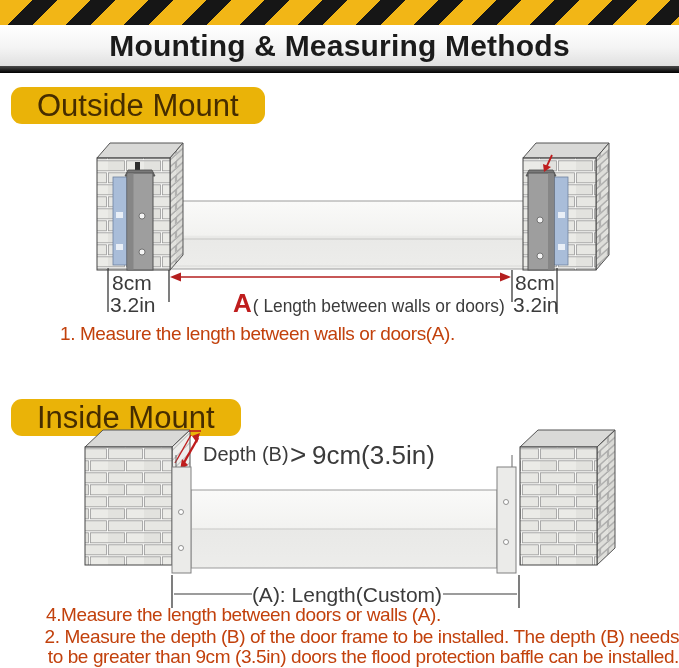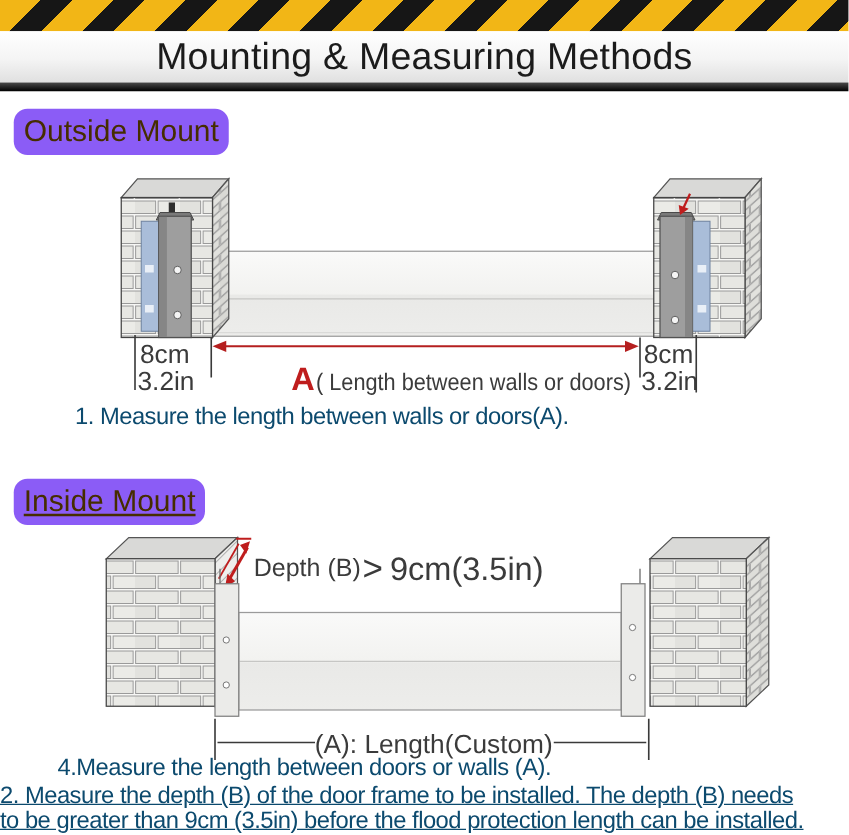--- a/index.html
+++ b/index.html
@@ -5,48 +5,48 @@
   html,body{margin:0;padding:0;background:#ffffff;}
   .page{position:relative;width:679px;height:668px;background:#ffffff;
         font-family:"Liberation Sans",sans-serif;overflow:hidden;}
 
   
   .stripes{position:absolute;top:0;left:0;right:0;height:25px;
            background:repeating-linear-gradient(135deg,#f2b616 0 23px,#161616 23px 41px);}
   .title-band{position:absolute;top:25px;left:0;right:0;height:41px;
               background:linear-gradient(180deg,#ffffff 0%,#f4f4f4 55%,#e0e0e0 100%);
               display:flex;align-items:center;justify-content:center;
-              font-size:30px;font-weight:normal;color:#1b1b1b;letter-spacing:.2px;}
+              font-size:30px;font-weight:bold;color:#1b1b1b;letter-spacing:.2px;}
   .dark-bar{position:absolute;top:66px;left:0;right:0;height:7px;
             background:linear-gradient(180deg,#4a4a4a,#000);}
 
   
-  .badge{position:absolute;left:11px;height:37px;line-height:37px;padding:0 8px;
-         background:#8b5cf6;border-radius:11px;font-size:24px;color:#462d00;}
+  .badge{position:absolute;left:11px;height:37px;line-height:37px;padding:0 26px;
+         background:#eab308;border-radius:11px;font-size:31px;color:#462d00;}
   .badge-outside{top:87px;}
-  .badge-inside{top:383px;text-decoration:underline;}
+  .badge-inside{top:399px;}
 
   
   svg.diagram{position:absolute;left:0;}
   #outside-svg{top:124px;}
   #inside-svg{top:424px;}
   svg text{font-family:"Liberation Sans",sans-serif;fill:#3b3b3b;}
   .lbl{font-size:21px;}
   .dim-letter{font-size:26px;font-weight:bold;fill:#bf1d1d;}
   .dim-text{font-size:19px;}
   .depth-lbl{font-size:20px;}
   .depth-op{font-size:28px;}
   .depth-val{font-size:26px;}
   .len-lbl{font-size:21px;}
 
   
-  .steps{position:absolute;color:#0c4a6e;font-size:19px;letter-spacing:-.4px;white-space:nowrap;}
+  .steps{position:absolute;color:#c2410c;font-size:19px;letter-spacing:-.4px;white-space:nowrap;}
   .steps-outside{left:60px;top:321px;line-height:26px;}
   .step-inside-1{left:46px;top:604px;}
-  .steps-inside-23{left:0;right:0;top:627px;text-align:left;line-height:20px;text-decoration:underline;}
+  .steps-inside-23{left:0;right:0;top:627px;text-align:right;line-height:20px;}
 </style>
 </head>
 <body>
 
 <div class="page">
 
   <div class="stripes"></div>
   <div class="title-band">
     <span>Mounting &amp; Measuring Methods</span>
   </div>
@@ -205,16 +205,16 @@
       <line x1="519" y1="151" x2="519" y2="184" stroke="#3a3a3a" stroke-width="1.3"></line>
       <line x1="174" y1="170" x2="252" y2="170" stroke="#3a3a3a" stroke-width="1.2"></line>
       <line x1="443" y1="170" x2="517" y2="170" stroke="#3a3a3a" stroke-width="1.2"></line>
       <text class="len-lbl" x="347" y="178" text-anchor="middle">(A): Length(Custom)</text>
     </g>
   </svg>
 
   <div class="steps step-inside-1">4.Measure the length between doors or walls (A).</div>
   <div class="steps steps-inside-23">
     <div>2. Measure the depth (B) of the door frame to be installed. The depth (B) needs</div>
-    <div>to be greater than 9cm (3.5in) before the flood protection length can be installed.</div>
+    <div>to be greater than 9cm (3.5in) doors the flood protection baffle can be installed.</div>
   </div>
 
 </div>
 
 </body></html>

